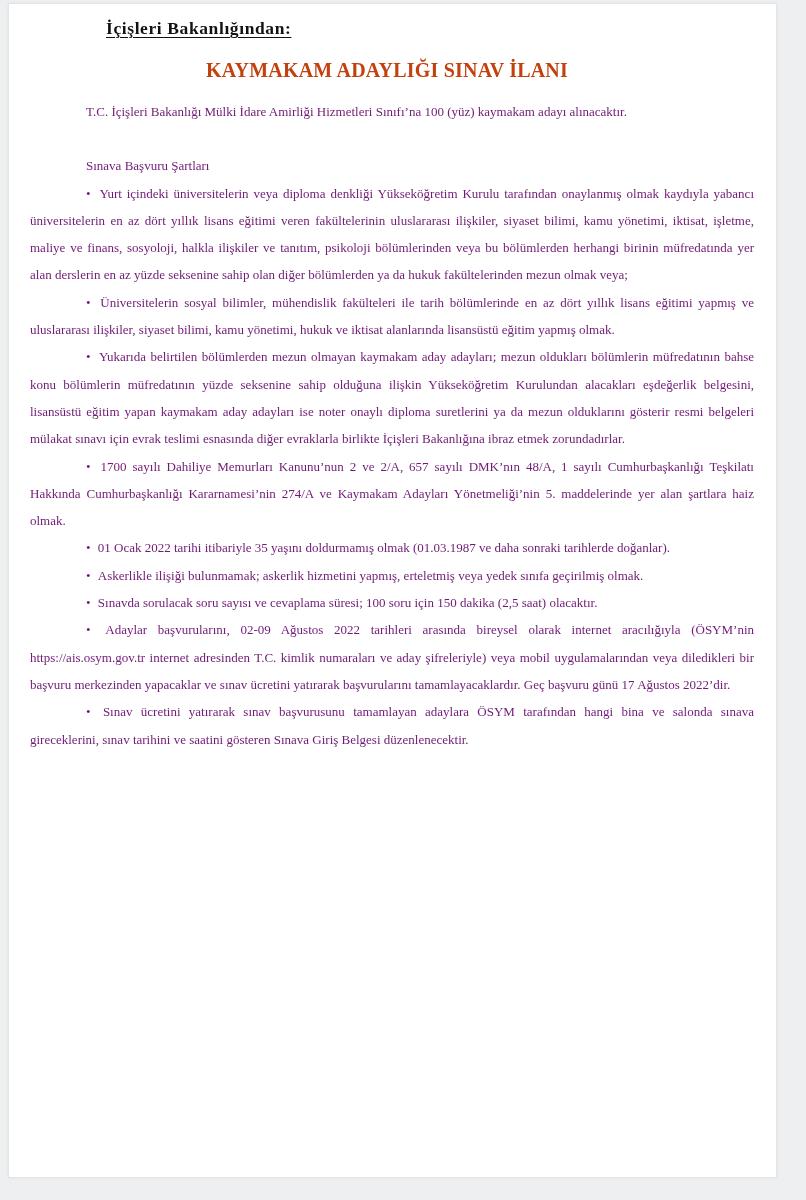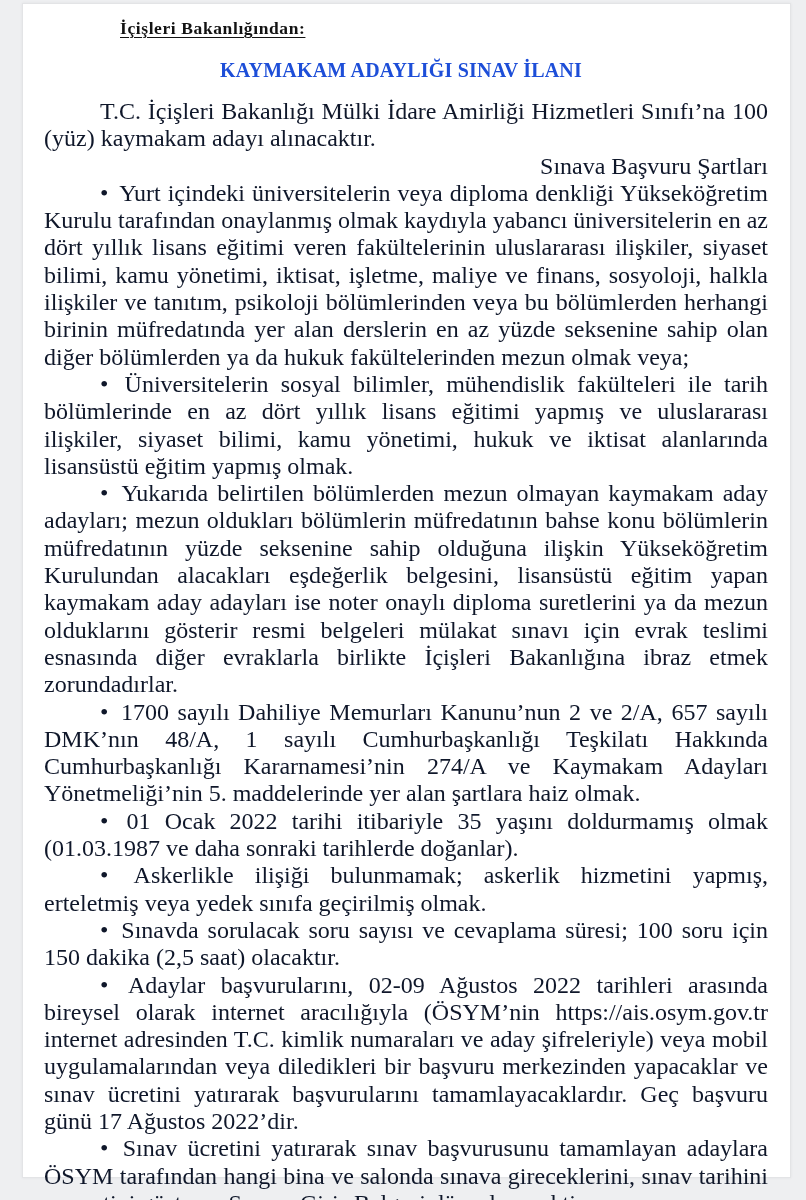--- a/index.html
+++ b/index.html
@@ -8,21 +8,21 @@
   }
   body {
     width: 806px;
     height: 1200px;
     background: #eeeff1;
     font-family: "Liberation Serif", "DejaVu Serif", serif;
     overflow: hidden;
   }
   .page-shadow {
     position: absolute;
-    left: 22px;
+    left: 8px;
     top: 3px;
     width: 769px;
     height: 1175px;
     background: #ffffff;
     border: 1px solid #e3e4e6;
     box-sizing: border-box;
     box-shadow: 0 0 3px rgba(0,0,0,0.06);
   }
   .page-inner {
     padding: 12px 22px 0 21px;
@@ -37,39 +37,40 @@
     margin-top: 2px;
     margin-bottom: 0;
     color: #121212;
     display: inline-block;
   }
   .doc-title {
     text-align: center;
     font-weight: bold;
     font-size: 20px;
     letter-spacing: 0.2px;
-    color: #1d4ed8;
+    color: #c2410c;
     margin: 20px 0 16px 0;
     padding-right: 10px;
   }
   .body-block {
     margin-top: 14px;
   }
   p.para {
     margin: 0;
     text-align: justify;
     text-justify: inter-word;
-    font-size: 24px;
+    font-size: 13px;
     line-height: 27.3px;
-    color: #0f172a;
+    color: #701a75;
     text-indent: 56px;
     hyphens: none;
   }
   p.para.subhead {
-    text-align: right;
+    text-align: left;
+    margin-top: 27px;
   }
   p.para .bullet-dot {
     letter-spacing: 2px;
   }
 </style>
 </head>
 <body>
 
 <div class="page-shadow">
   <div class="page-inner">

